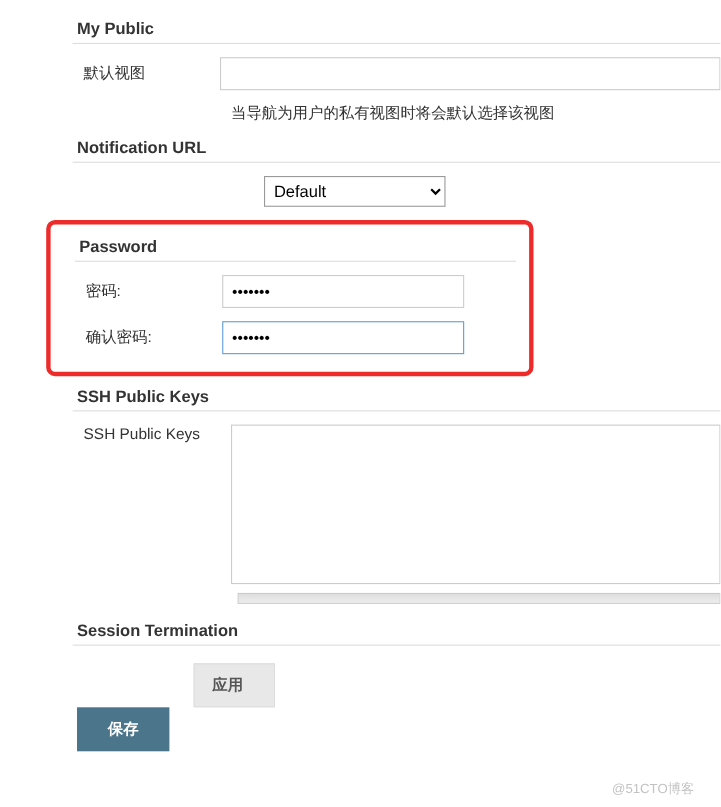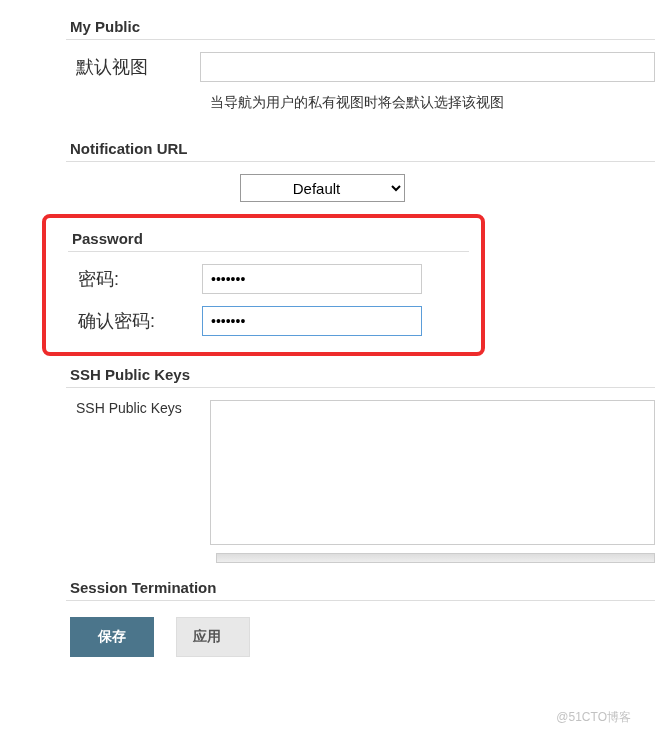--- a/index.html
+++ b/index.html
@@ -33,21 +33,21 @@
       align-items: center;
       margin-bottom: 12px;
     }
     .form-row-textarea {
       display: flex;
       align-items: flex-start;
       margin-bottom: 12px;
     }
     .form-label {
       width: 130px;
-      font-size: 18px;
+      font-size: 14px;
       color: #333;
       padding-left: 6px;
     }
     .form-label-narrow {
       width: 140px;
       font-size: 14px;
       color: #333;
       padding-left: 6px;
     }
     .text-input {
@@ -74,27 +74,26 @@
       margin-left: 170px;
       margin-bottom: 12px;
     }
     select {
       width: 165px;
       height: 28px;
       border: 1px solid #999;
       font-size: 15px;
       padding: 2px 4px;
       background: #fff;
-      text-align: center;
     }
     .help-text {
       margin-left: 140px;
       font-size: 14px;
       color: #333;
-      margin-bottom: 28px;
+      margin-bottom: 14px;
     }
     .password-section {
       border: 4px solid #ee2b2b;
       border-radius: 8px;
       padding: 10px 12px 14px 12px;
       margin-left: -28px;
       margin-right: 170px;
       margin-bottom: 10px;
     }
     .password-section .section-header {
@@ -133,20 +132,21 @@
       height: 40px;
       padding: 0 28px;
       font-size: 14px;
       font-weight: bold;
       border: none;
       cursor: pointer;
     }
     .btn-primary {
       background: #4b758b;
       color: #fff;
+      margin-top: 40px;
     }
     .btn-secondary {
       background: #e8e8e8;
       color: #555;
       border: 1px solid #ddd;
       padding-left: 16px;
     }
     .watermark {
       position: fixed;
       bottom: 8px;

